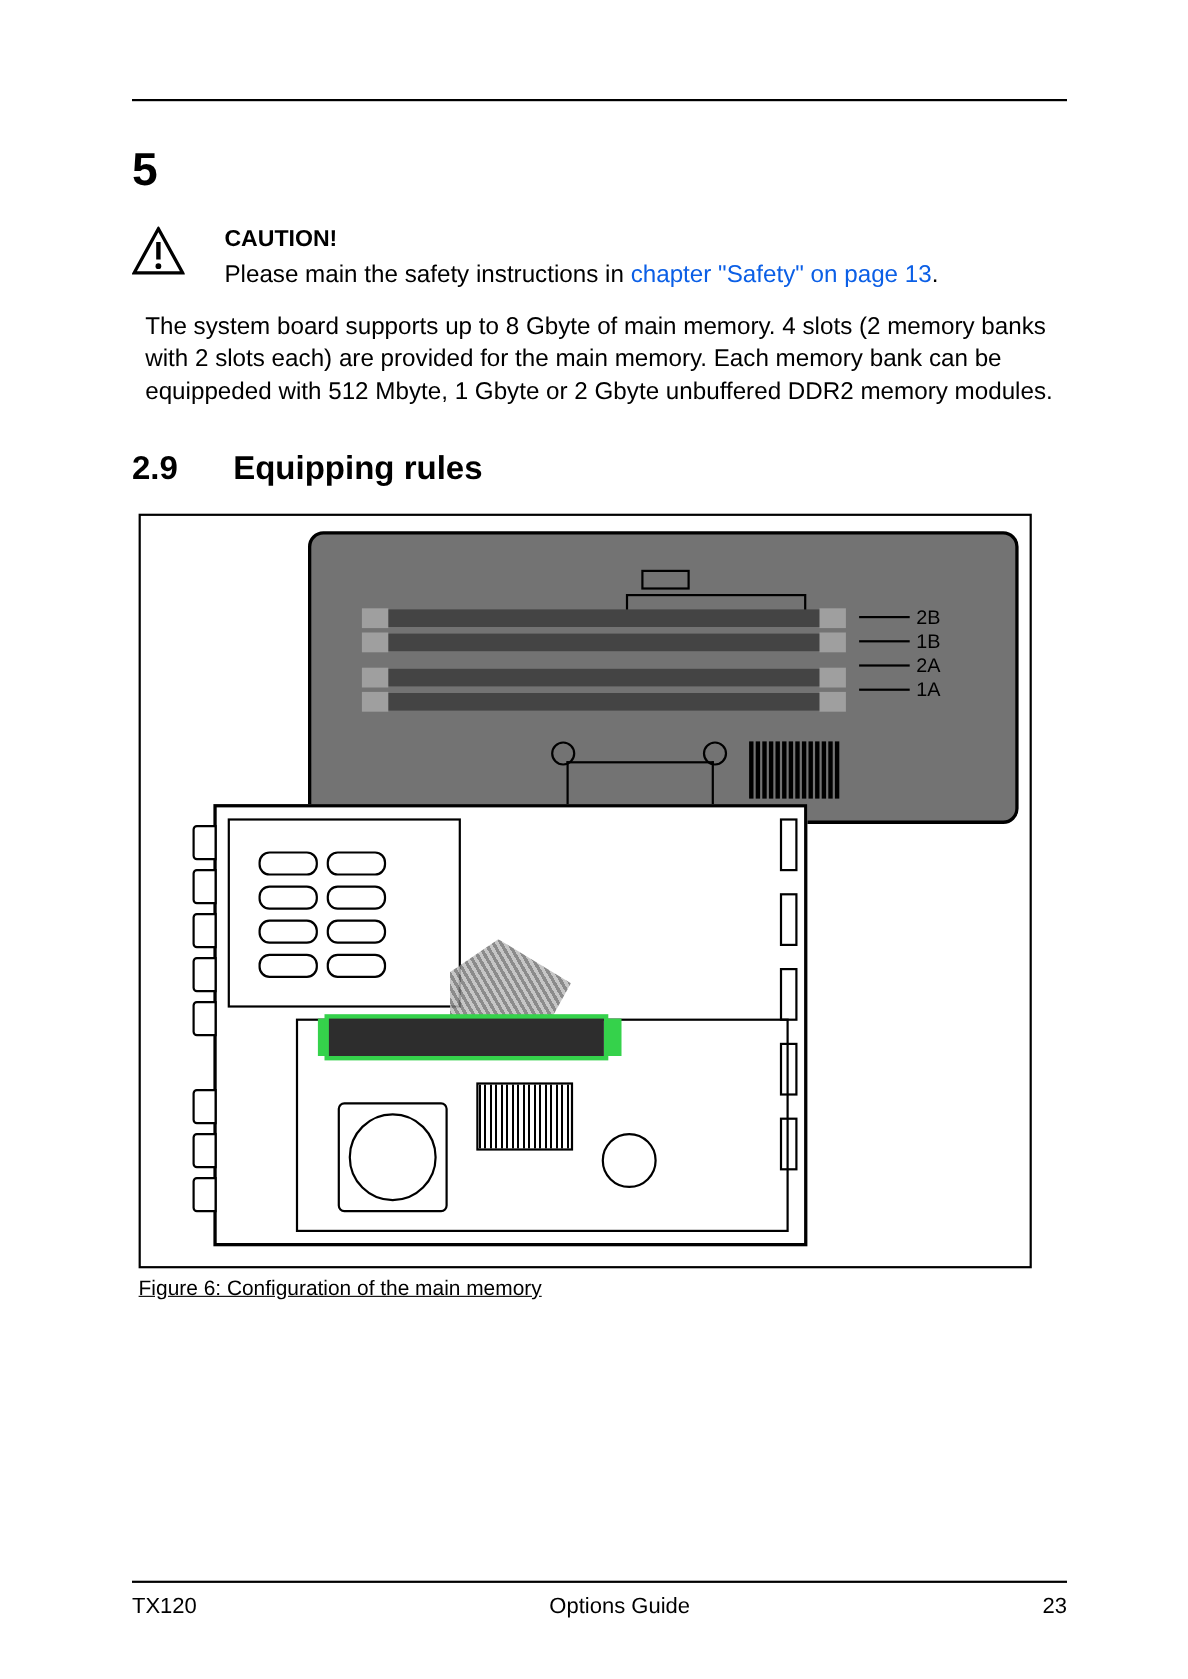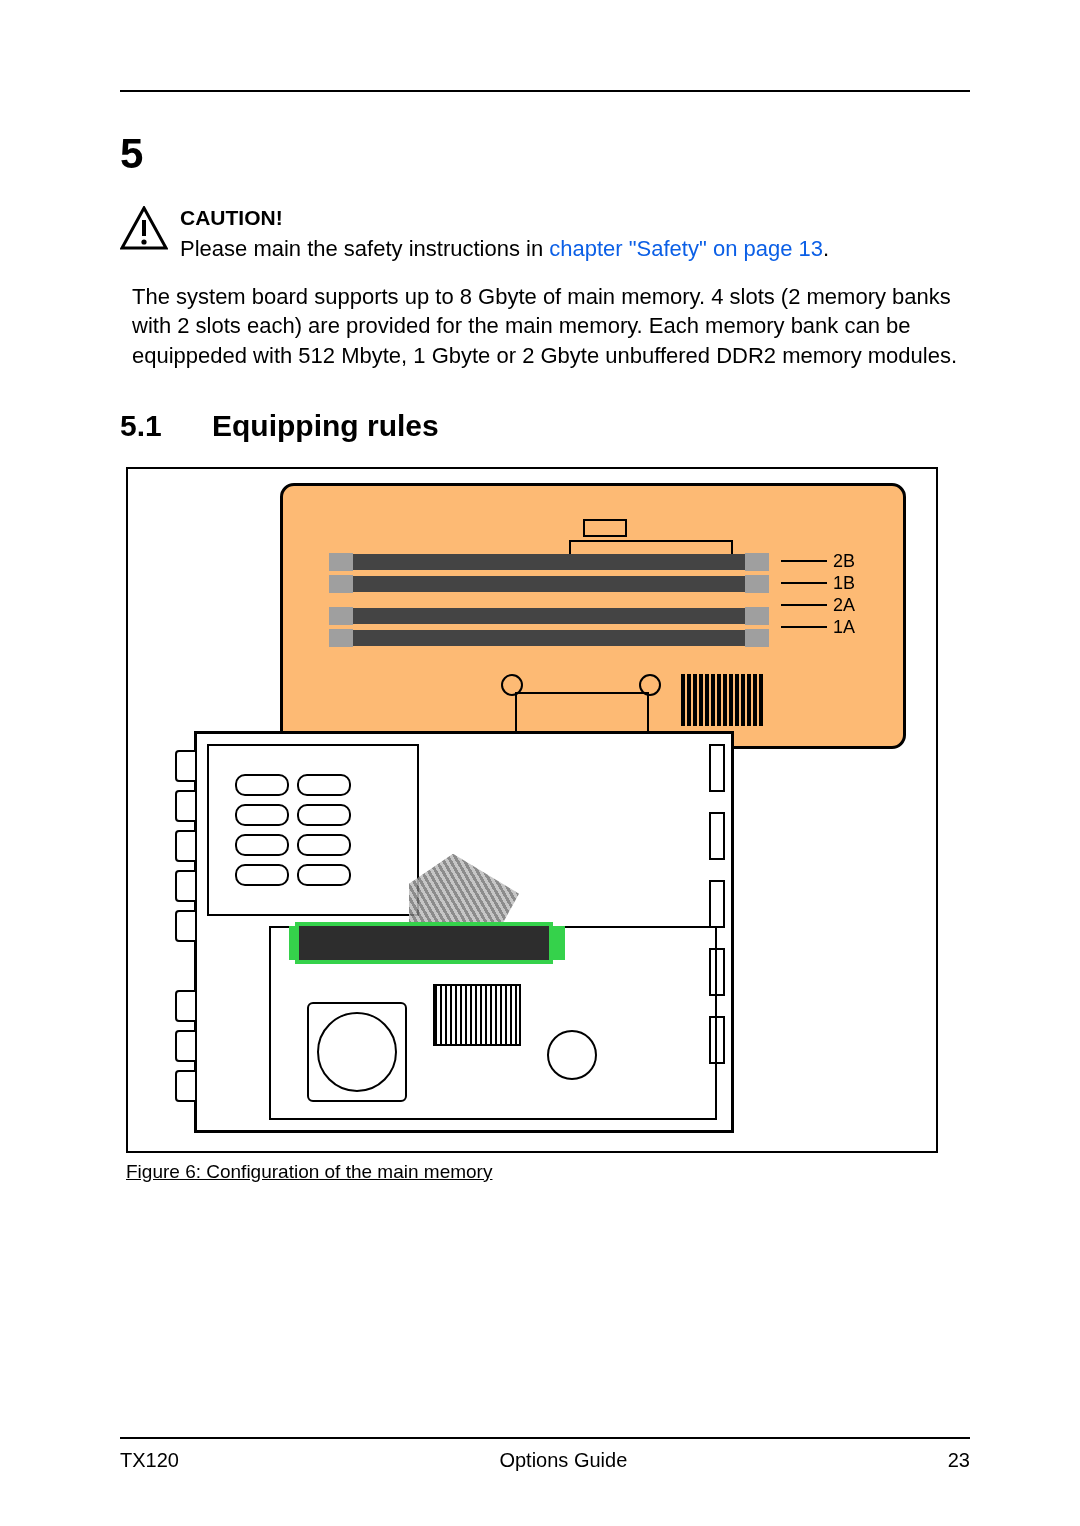--- a/index.html
+++ b/index.html
@@ -40,21 +40,21 @@
   .caution-row {
     display: flex;
     align-items: flex-start;
     margin-bottom: 18px;
   }
   .caution-icon {
     width: 48px;
     flex-shrink: 0;
     margin-right: 12px;
   }
-  .caution-body { flex: 1; }
+  .caution-body { flex: 1; margin-left: 24px; }
   .caution-label {
     font-weight: 700;
     font-size: 21px;
     margin-bottom: 4px;
   }
   .caution-text {
     font-size: 22px;
     line-height: 1.35;
   }
   .link-text { color: #0b5fe6; }
@@ -87,21 +87,22 @@
     margin-left: 6px;
     text-decoration: underline;
   }
   
   .zoom-panel {
     position: absolute;
     left: 152px; top: 14px;
     width: 620px; height: 260px;
     border: 3px solid #000;
     border-radius: 14px;
-    background: #fdba74;
+    background: #737373;
+    padding-left: 20px;
   }
   .mem-group {
     position: absolute;
     left: 50px; top: 68px;
     width: 432px;
   }
   .mem-slot {
     height: 16px;
     background: #444;
     margin-bottom: 6px;
@@ -317,21 +318,21 @@
       <div class="caution-label">CAUTION!</div>
       <div class="caution-text">
         <span>Please main the safety instructions in </span><span class="link-text">chapter "Safety" on page 13</span><span>.</span>
       </div>
     </div>
   </div>
 
   <p class="body-para">The system board supports up to 8 Gbyte of main memory. 4 slots (2 memory banks with 2 slots each) are provided for the main memory. Each memory bank can be equippeded with 512 Mbyte, 1 Gbyte or 2 Gbyte unbuffered DDR2 memory modules.</p>
 
   <div class="chapter-line" style="margin-bottom:10px">
-    <span class="section-num">5.1</span>
+    <span class="section-num">2.9</span>
     <span class="section-title">Equipping rules</span>
   </div>
 
   <div class="figure-box">
 
     <div class="zoom-panel">
       <div class="dotted-conn">
         <span class="box"></span>
         <span class="box long"></span>
       </div>

